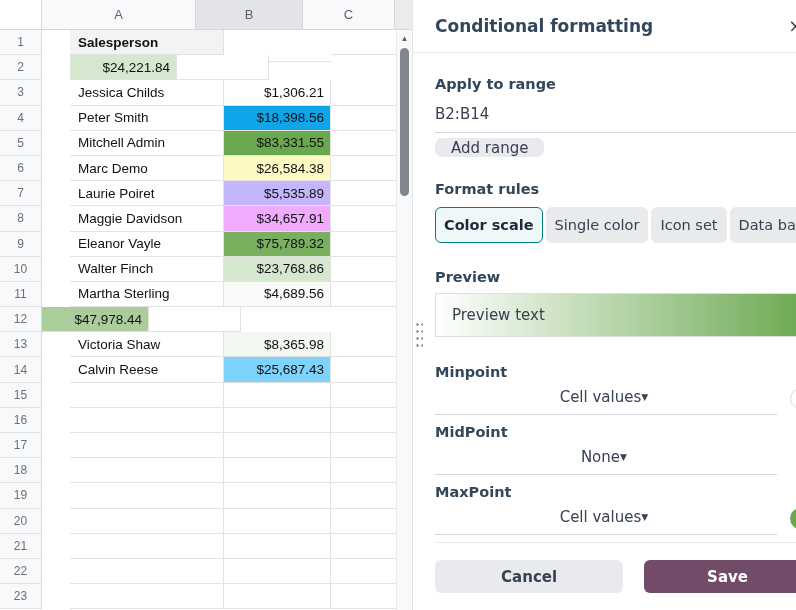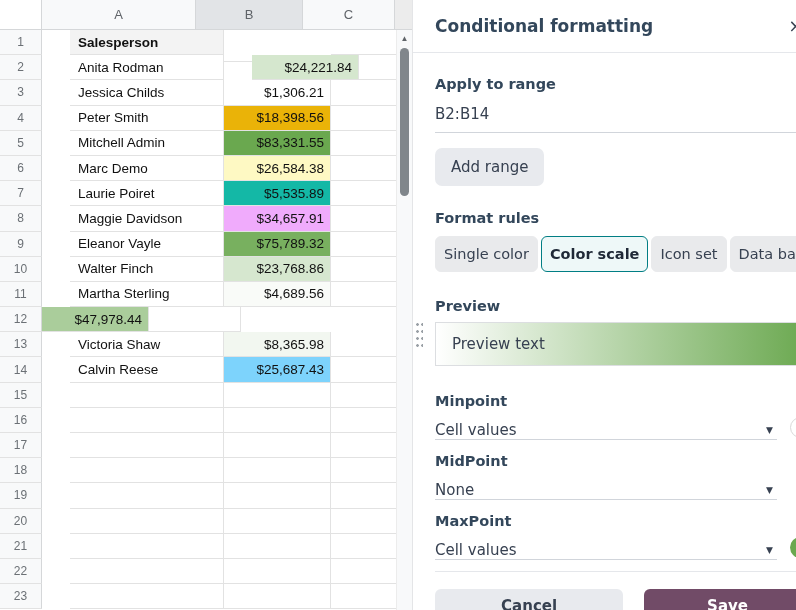--- a/index.html
+++ b/index.html
@@ -39,39 +39,39 @@
     padding:0 12px 0 22px; font-family:"DejaVu Sans", sans-serif; color:#374151; position:relative; }
   .panel-header { height:52px; display:flex; align-items:center; justify-content:space-between; }
   .panel-title { font-size:17px; font-weight:bold; color:#33475b; }
   .close-btn { font-size:17px; color:#374151; cursor:pointer; padding:2px 8px; line-height:1; }
   .panel-divider { height:1px; background:#e5e7eb; margin:0 -12px 0 -22px; }
 
   .sec-label { font-size:14.5px; font-weight:600; color:#33475b; }
   .lbl-apply { margin-top:23px; }
   .range-input { margin-top:13px; font-size:15px; color:#374151; padding-bottom:9px; border-bottom:1px solid #d1d5db; cursor:text; }
   .btn { border:none; font-family:inherit; cursor:pointer; border-radius:7px; }
-  .add-range-btn { margin-top:15px; height:38px; padding:0 16px; background:#e8eaee; color:#374151; font-size:15px; }
+  .add-range-btn { margin-top:5px; height:19px; padding:0 16px; background:#e8eaee; color:#374151; font-size:15px; }
 
   .lbl-format { margin-top:24px; }
   .tabs { margin-top:10px; display:flex; gap:3px; height:36px; }
   .tab { flex:1; background:#e9eaec; border:1px solid #e9eaec; border-radius:6px; display:flex; align-items:center;
     justify-content:center; font-size:14.5px; color:#374151; cursor:pointer; white-space:nowrap; padding:0 8px; }
   .tab.selected { background:#eef8f8; border:1.5px solid #017e84; font-weight:bold; color:#1f2937; }
 
   .lbl-preview { margin-top:26px; }
   .preview-bar { margin-top:8px; height:44px; border:1px solid #dcdee1; display:flex; align-items:center;
     padding-left:16px; font-size:15px; color:#374151; }
   .drag-dots { position:absolute; left:2px; width:8px; height:27px;
     background-image:radial-gradient(#9aa0a6 1.1px, transparent 1.3px); background-size:5px 7px; cursor:grab; }
 
   .point-group { }
   .pg-min { margin-top:27px; } .pg-mid { margin-top:9px; } .pg-max { margin-top:9px; }
   .point-row { display:flex; align-items:center; margin-top:8px; gap:13px; }
-  .dropdown { flex:1; display:flex; align-items:center; justify-content:space-between;
-    border-bottom:1px solid #d1d5db; cursor:pointer; }
+  .dropdown { flex:1; display:flex; align-items:center; justify-content:center;
+    padding-bottom:8px; border-bottom:1px solid #d1d5db; cursor:pointer; }
   .dropdown-value { font-size:15px; color:#374151; }
   .dropdown-caret { font-size:9px; color:#374151; margin-right:4px; }
   .swatch { width:21px; height:21px; border-radius:50%; border:1px solid #d9d9d9; flex:none; cursor:pointer; margin-bottom:6px; }
   .swatch.hidden { visibility:hidden; }
 
   .footer-divider { height:1px; background:#e5e7eb; margin-top:7px; }
   .footer { display:flex; gap:21px; margin-top:17px; }
   .cancel-btn { flex:1.13; height:33px; background:#e8eaee; color:#374151; font-size:15px; font-weight:600; border-radius:6px; }
   .save-btn { flex:1; height:33px; background:#714b67; color:#fff; font-size:15px; font-weight:600; border-radius:6px; }
 </style>
@@ -88,52 +88,51 @@
   </div>
   <div id="sheet-rows">
       <div class="sheet-row header-row">
         <div class="row-num">1</div>
         <div class="cell col-a">Salesperson</div>
         <div class="cell col-b">Total sales</div>
         <div class="cell col-c"></div>
       </div>
       <div class="sheet-row">
         <div class="row-num">2</div>
-        <div class="cell col-a name-cell">Anita Rodman</div>
         <div class="cell col-b" style="background: rgb(213, 231, 206); margin-left: 28px;">$24,221.84</div>
         <div class="cell col-c"></div>
       </div>
       <div class="sheet-row">
         <div class="row-num">3</div>
         <div class="cell col-a name-cell">Jessica Childs</div>
         <div class="cell col-b" style="background: rgb(255, 255, 255);">$1,306.21</div>
         <div class="cell col-c"></div>
       </div>
       <div class="sheet-row">
         <div class="row-num">4</div>
         <div class="cell col-a name-cell">Peter Smith</div>
-        <div class="cell col-b" style="background: #eab308;">$18,398.56</div>
+        <div class="cell col-b" style="background: #0ea5e9;">$18,398.56</div>
         <div class="cell col-c"></div>
       </div>
       <div class="sheet-row">
         <div class="row-num">5</div>
         <div class="cell col-a name-cell">Mitchell Admin</div>
         <div class="cell col-b" style="background: rgb(106, 168, 79);">$83,331.55</div>
         <div class="cell col-c"></div>
       </div>
       <div class="sheet-row">
         <div class="row-num">6</div>
         <div class="cell col-a name-cell">Marc Demo</div>
         <div class="cell col-b" style="background: #fef9c3;">$26,584.38</div>
         <div class="cell col-c"></div>
       </div>
       <div class="sheet-row">
         <div class="row-num">7</div>
         <div class="cell col-a name-cell">Laurie Poiret</div>
-        <div class="cell col-b" style="background: #14b8a6;">$5,535.89</div>
+        <div class="cell col-b" style="background: #c4b5fd;">$5,535.89</div>
         <div class="cell col-c"></div>
       </div>
       <div class="sheet-row">
         <div class="row-num">8</div>
         <div class="cell col-a name-cell">Maggie Davidson</div>
         <div class="cell col-b" style="background: #f0abfc;">$34,657.91</div>
         <div class="cell col-c"></div>
       </div>
       <div class="sheet-row">
         <div class="row-num">9</div>
@@ -237,22 +236,22 @@
     <div class="close-btn">×</div>
   </div>
   <div class="panel-divider"></div>
 
   <div class="sec-label lbl-apply">Apply to range</div>
   <div class="range-input">B2:B14</div>
   <button class="btn add-range-btn">Add range</button>
 
   <div class="sec-label lbl-format">Format rules</div>
   <div class="tabs">
+    <div class="tab selected">Color scale</div>
     <div class="tab">Single color</div>
-    <div class="tab selected">Color scale</div>
     <div class="tab">Icon set</div>
     <div class="tab">Data bar</div>
   </div>
 
   <div class="sec-label lbl-preview">Preview</div>
   <div class="preview-bar" id="preview-bar" style="background: linear-gradient(to right, rgb(255, 255, 255), rgb(106, 168, 79));">
     <span>Preview text</span>
   </div>
   <div class="drag-dots" id="drag-dots" style="top: 321px;"></div>
 

